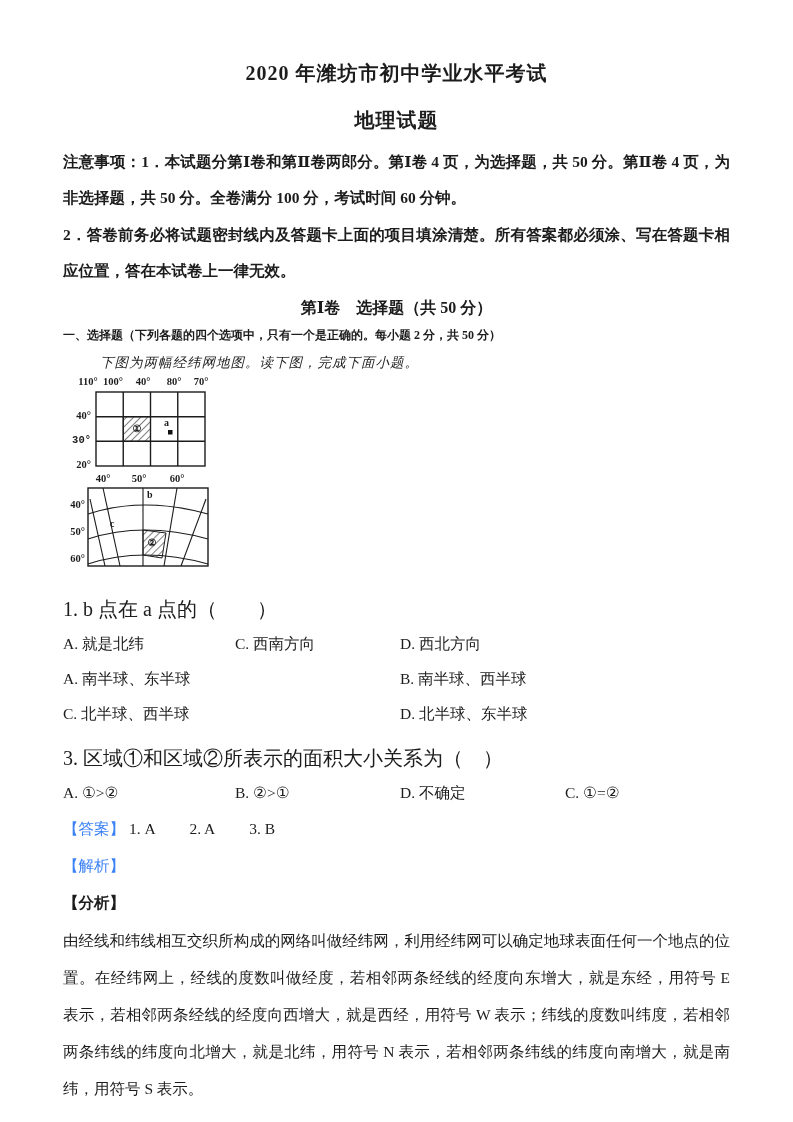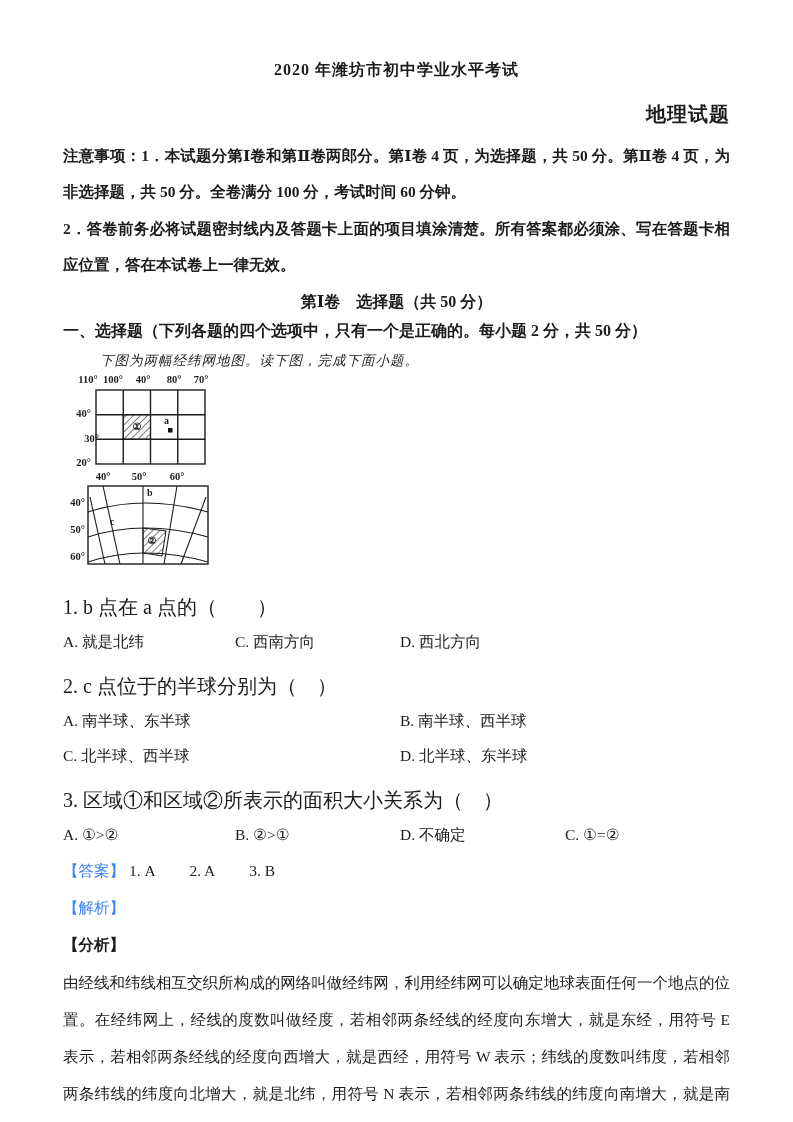--- a/index.html
+++ b/index.html
@@ -2,26 +2,26 @@
 <html><head>
 <meta charset="utf-8">
 <style>
   html,body{margin:0;padding:0;background:#ffffff;}
   body{
     width:793px;height:1122px;overflow:hidden;
     font-family:"Liberation Serif","DejaVu Serif",serif;
     color:#1c1c1c;
   }
   .page{position:relative;width:793px;height:1122px;box-sizing:border-box;padding:60px 63px 0 63px;}
-  .doc-title{font-size:16px;font-weight:bold;text-align:center;margin:0 0 20px 0;letter-spacing:1px;}
-  .doc-subtitle{font-size:20px;font-weight:bold;text-align:right;margin:0 0 10px 0;letter-spacing:1px;}
+  .doc-title{font-size:20px;font-weight:bold;text-align:center;margin:0 0 20px 0;letter-spacing:1px;}
+  .doc-subtitle{font-size:20px;font-weight:bold;text-align:center;margin:0 0 10px 0;letter-spacing:1px;}
   .notice{font-size:15.5px;font-weight:bold;line-height:36px;text-align:justify;margin:0;}
   .notice+.notice{margin-top:1px;}
   .section-title{font-size:16px;font-weight:bold;text-align:center;margin:9px 0 8px 0;}
-  .mc-heading{font-size:16px;font-weight:bold;margin:0 0 10px 0;}
+  .mc-heading{font-size:12px;font-weight:bold;margin:0 0 10px 0;}
   .figure-intro{font-size:13.5px;font-style:italic;margin:0 0 2px 0;padding-left:37px;letter-spacing:1px;}
   .figure{position:relative;height:202px;}
   .figure svg{position:absolute;left:0;top:0;}
   .map-label{position:absolute;font-size:10.5px;font-weight:bold;line-height:11px;white-space:nowrap;}
   .lab-c{width:26px;text-align:center;}
   .lab-r{width:24px;text-align:right;}
   .pt-label{position:absolute;font-size:10px;font-weight:bold;line-height:10px;}
   .reg-label{position:absolute;font-size:10px;font-weight:bold;line-height:11px;width:16px;text-align:center;}
   .qline{font-size:20px;line-height:22px;margin:22px 0 0 0;}
   .opt-row4{display:grid;grid-template-columns:172px 165px 165px 1fr;font-size:15.5px;line-height:22px;margin:13px 0 0 0;}
@@ -85,21 +85,21 @@
       </g>
       <path d="M80,156 L103,159 L99,184 L80,181 Z" fill="url(#hatch)" stroke="#1c1c1c" stroke-width="1"></path>
     </svg>
 
     <span class="map-label lab-c" style="left:12px;top:2px;">110°</span>
     <span class="map-label lab-c" style="left:37px;top:2px;">100°</span>
     <span class="map-label lab-c" style="left:67px;top:2px;">40°</span>
     <span class="map-label lab-c" style="left:98px;top:2px;">80°</span>
     <span class="map-label lab-c" style="left:125px;top:2px;">70°</span>
     <span class="map-label lab-r" style="left:4px;top:36px;">40°</span>
-    <span class="map-label lab-r" style="left:12px;top:61px;">30°</span>
+    <span class="map-label lab-r" style="left:4px;top:61px;font-family:Liberation Mono, monospace;">30°</span>
     <span class="map-label lab-r" style="left:4px;top:85px;">20°</span>
     <span class="reg-label" style="left:66px;top:49px;">①</span>
     <span class="pt-label" style="left:101px;top:44px;">a</span>
 
     <span class="map-label lab-c" style="left:27px;top:99px;">40°</span>
     <span class="map-label lab-c" style="left:63px;top:99px;">50°</span>
     <span class="map-label lab-c" style="left:101px;top:99px;">60°</span>
     <span class="map-label lab-r" style="left:-2px;top:125px;">40°</span>
     <span class="map-label lab-r" style="left:-2px;top:152px;">50°</span>
     <span class="map-label lab-r" style="left:-2px;top:179px;">60°</span>
@@ -108,21 +108,20 @@
     <span class="reg-label" style="left:81px;top:163px;">②</span>
   </div>
 
   <div class="qline">1. b 点在 a 点的（　　）</div>
   <div class="opt-row4">
     <span class="opt-cell">A. 就是北纬</span>
     <span class="opt-cell">C. 西南方向</span>
     <span class="opt-cell">D. 西北方向</span>
   </div>
 
-  <div class="qline">2. c 点位于的半球分别为（　）</div>
   <div class="opt-row2">
     <span class="opt-cell">A. 南半球、东半球</span>
     <span class="opt-cell">B. 南半球、西半球</span>
   </div>
   <div class="opt-row2">
     <span class="opt-cell">C. 北半球、西半球</span>
     <span class="opt-cell">D. 北半球、东半球</span>
   </div>
 
   <div class="qline">3. 区域①和区域②所表示的面积大小关系为（　）</div>

